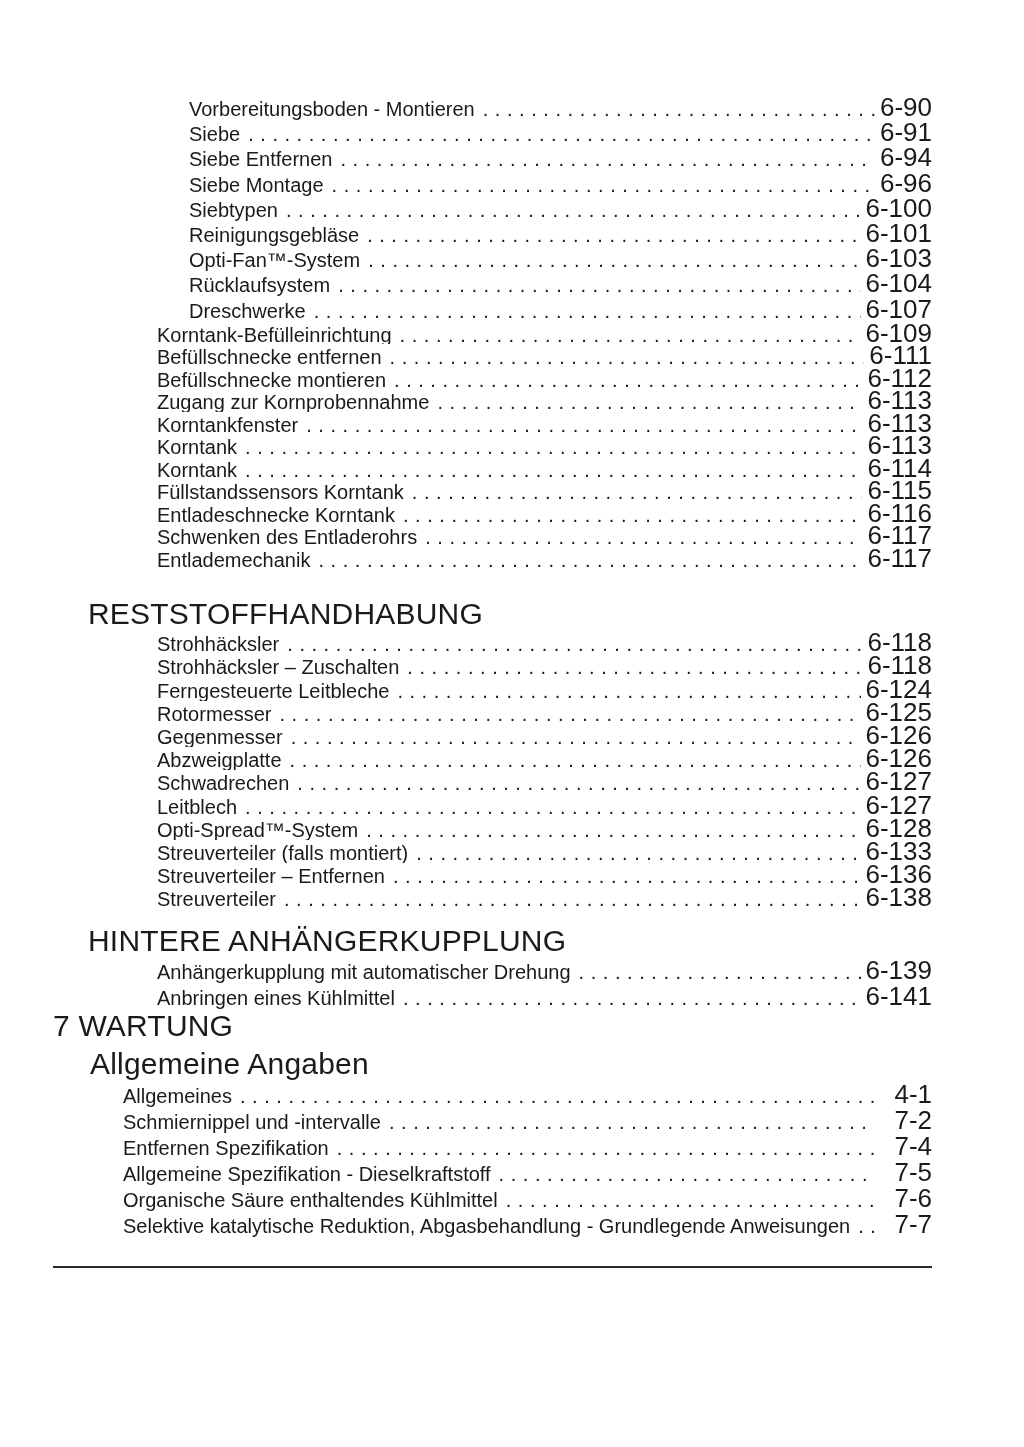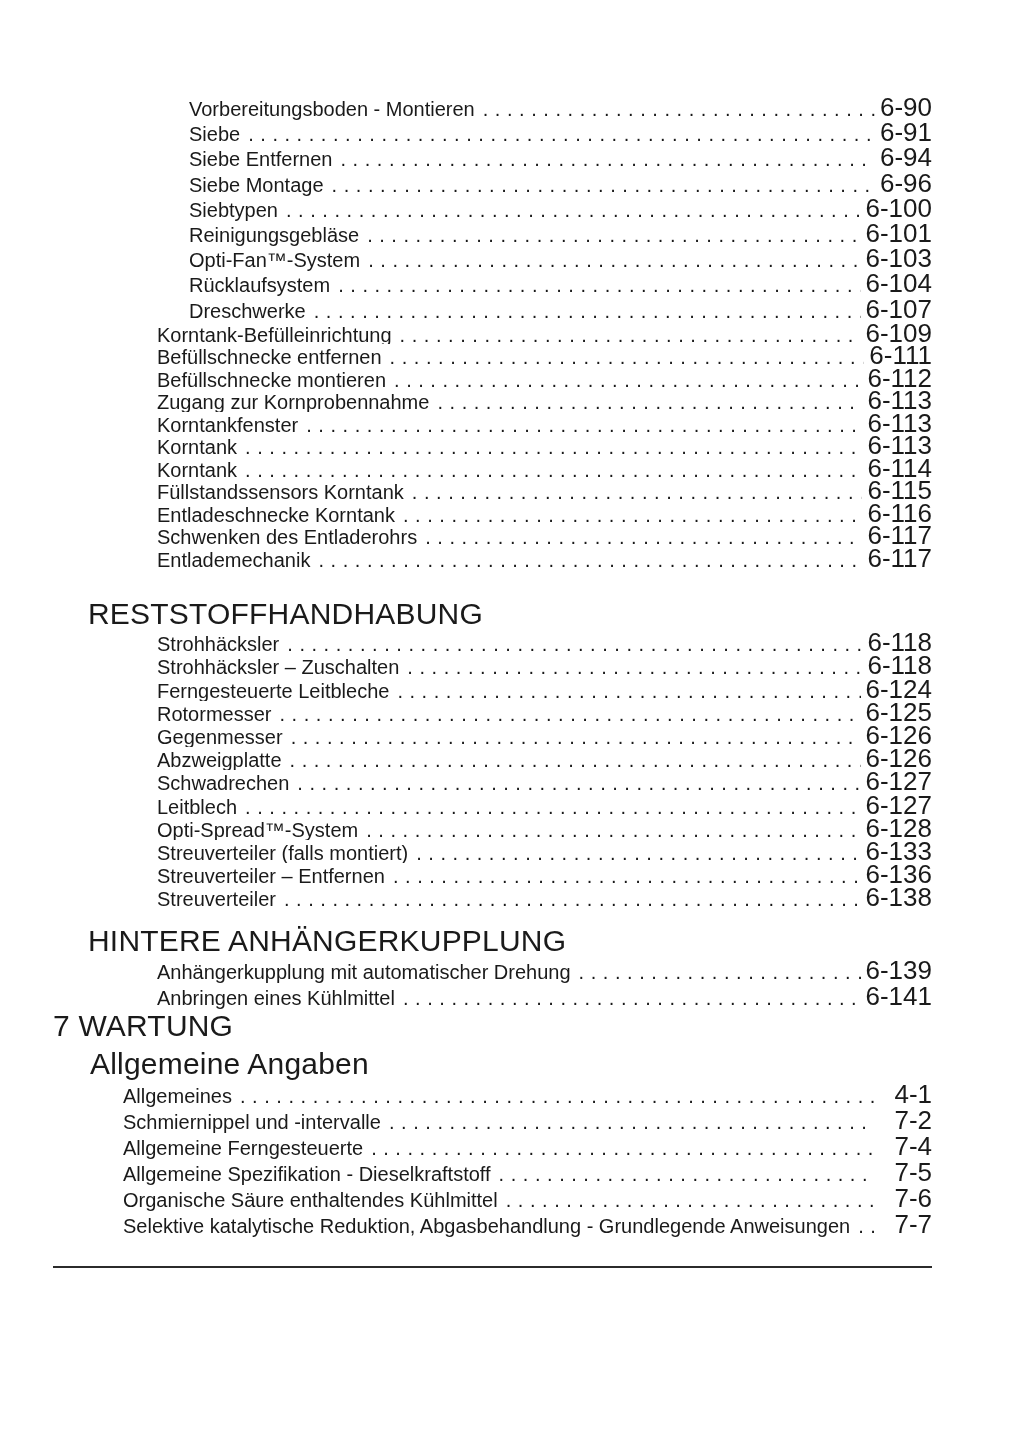--- a/index.html
+++ b/index.html
@@ -274,21 +274,21 @@
           <span class="t">Allgemeines</span>
           <span class="leader"></span>
           <span class="p">4-1</span>
         </div>
         <div class="row">
           <span class="t">Schmiernippel und -intervalle</span>
           <span class="leader"></span>
           <span class="p">7-2</span>
         </div>
         <div class="row">
-          <span class="t">Allgemeine Ferngesteuerte</span>
+          <span class="t">Entfernen Spezifikation</span>
           <span class="leader"></span>
           <span class="p">7-4</span>
         </div>
         <div class="row">
           <span class="t">Allgemeine Spezifikation - Dieselkraftstoff</span>
           <span class="leader"></span>
           <span class="p">7-5</span>
         </div>
         <div class="row">
           <span class="t">Organische Säure enthaltendes Kühlmittel</span>

